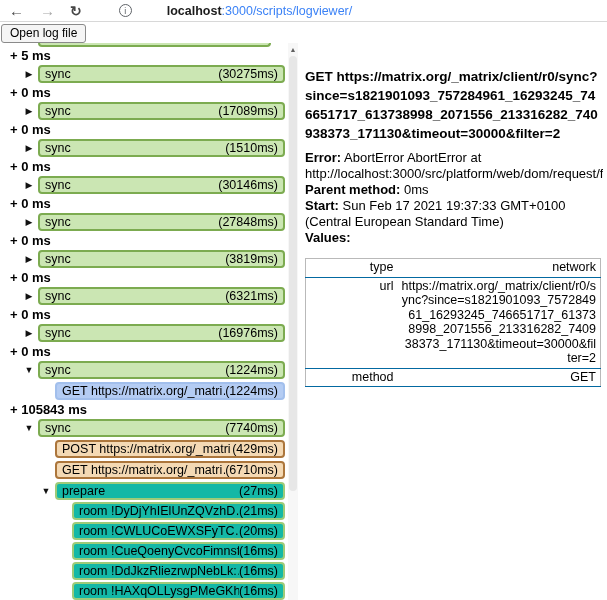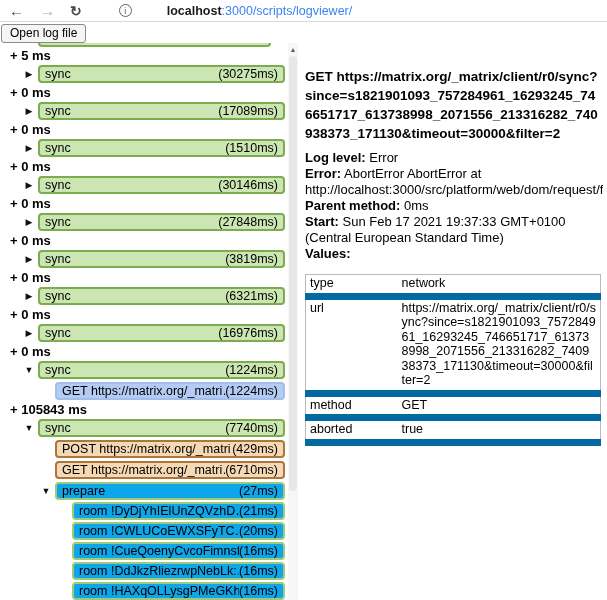--- a/index.html
+++ b/index.html
@@ -40,36 +40,36 @@
   .g { font-weight:bold; font-size:13px; line-height:13px; margin:0 0 3px 10px; }
   .row { display:flex; align-items:center; margin:0 0 3px 0; }
   .row.tight { margin-bottom:2px; }
   .lv0 { padding-left:20px; } .lv1 { padding-left:37px; } .lv2 { padding-left:54px; }
   .arw { width:18px; flex:none; font-size:9px; text-align:center; color:#111; }
   .bar { flex:1; display:flex; align-items:center; height:18px; border:2px solid;
     border-radius:4px; padding:0 5px; font-size:12.5px; min-width:0; cursor:default; }
   .lbl { flex:1; white-space:nowrap; overflow:hidden; min-width:0; }
   .dur { white-space:nowrap; }
   .s { background:#cbe6b3; border-color:#7cab50; }
-  .c { background:#0ea5e9; border-color:#9ecb79; }
+  .c { background:#14b8a6; border-color:#9ecb79; }
   .n { background:#f4d9b4; border-color:#ac763c; }
   .b { background:#b4ccf3; border-color:#a2bfec; }
   .partial-top { height:4px; border:2px solid #7cab50; border-top:none;
     border-radius:0 0 6px 6px; background:#cbe6b3; margin:0 14px 2px 38px; }
 
   
   .detail-col { width:304px; flex:none; padding:24px 2px 0 6px; overflow:hidden; }
   .d-title { font-weight:bold; font-size:13.5px; line-height:19px;
     overflow-wrap:break-word; margin-bottom:7px; width:296px; }
   .field { font-size:13px; line-height:16px; width:300px; }
   .field b { font-weight:bold; }
   .field .val { white-space:normal; }
   .vals { margin-top:12px; width:296px; border-collapse:collapse; font-size:12.5px;
     border:1px solid #b9b9b9; table-layout:fixed; }
-  .vals tr { border-bottom:7px solid #0369a1; }
+  .vals tr { border-bottom:1px solid #0369a1;text-align:right; }
   .vals td { padding:1px 4px 2px; vertical-align:top; line-height:14.5px; }
   .vals td.k { width:92px; }
   .vals td.v { word-break:break-all; }
 </style>
 </head>
 <body>
 
 
 
 <div class="chrome">
@@ -264,24 +264,20 @@
     </div>
     <div class="scrollbar">
       <span class="up">▲</span>
       <span class="thumb"></span>
     </div>
   </div>
 
   <div class="detail-col">
     <div class="d-title">GET https://matrix.org/_matrix/client/r0/sync?since=s1821901093_757284961_16293245_746651717_613738998_2071556_213316282_740938373_171130&amp;timeout=30000&amp;filter=2</div>
 
-    <div class="field">
-      <b>Log level:</b>
-      <span class="val">Error</span>
-    </div>
     <div class="field">
       <b>Error:</b>
       <span class="val">AbortError AbortError at http://localhost:3000/src/platform/web/dom/request/fetch</span>
     </div>
     <div class="field">
       <b>Parent method:</b>
       <span class="val">0ms</span>
     </div>
     <div class="field">
       <b>Start:</b>
@@ -298,24 +294,20 @@
         <td class="v">network</td>
       </tr>
       <tr>
         <td class="k">url</td>
         <td class="v">https://matrix.org/_matrix/client/r0/sync?since=s1821901093_757284961_16293245_746651717_613738998_2071556_213316282_740938373_171130&amp;timeout=30000&amp;filter=2</td>
       </tr>
       <tr>
         <td class="k">method</td>
         <td class="v">GET</td>
       </tr>
-      <tr>
-        <td class="k">aborted</td>
-        <td class="v">true</td>
-      </tr>
     </tbody>
       </table>
   </div>
 
 </div>
 
 
 
 
 </body></html>

